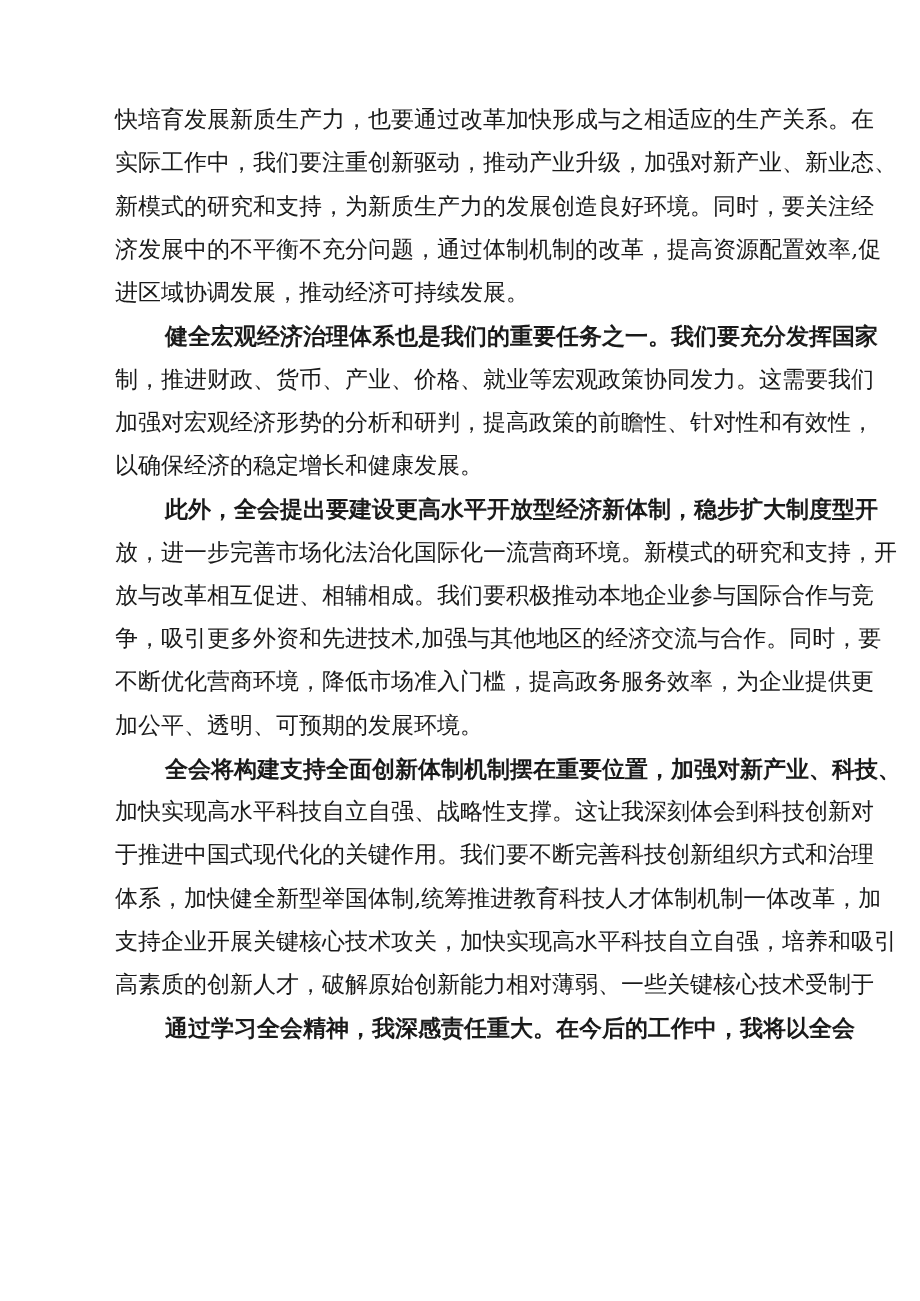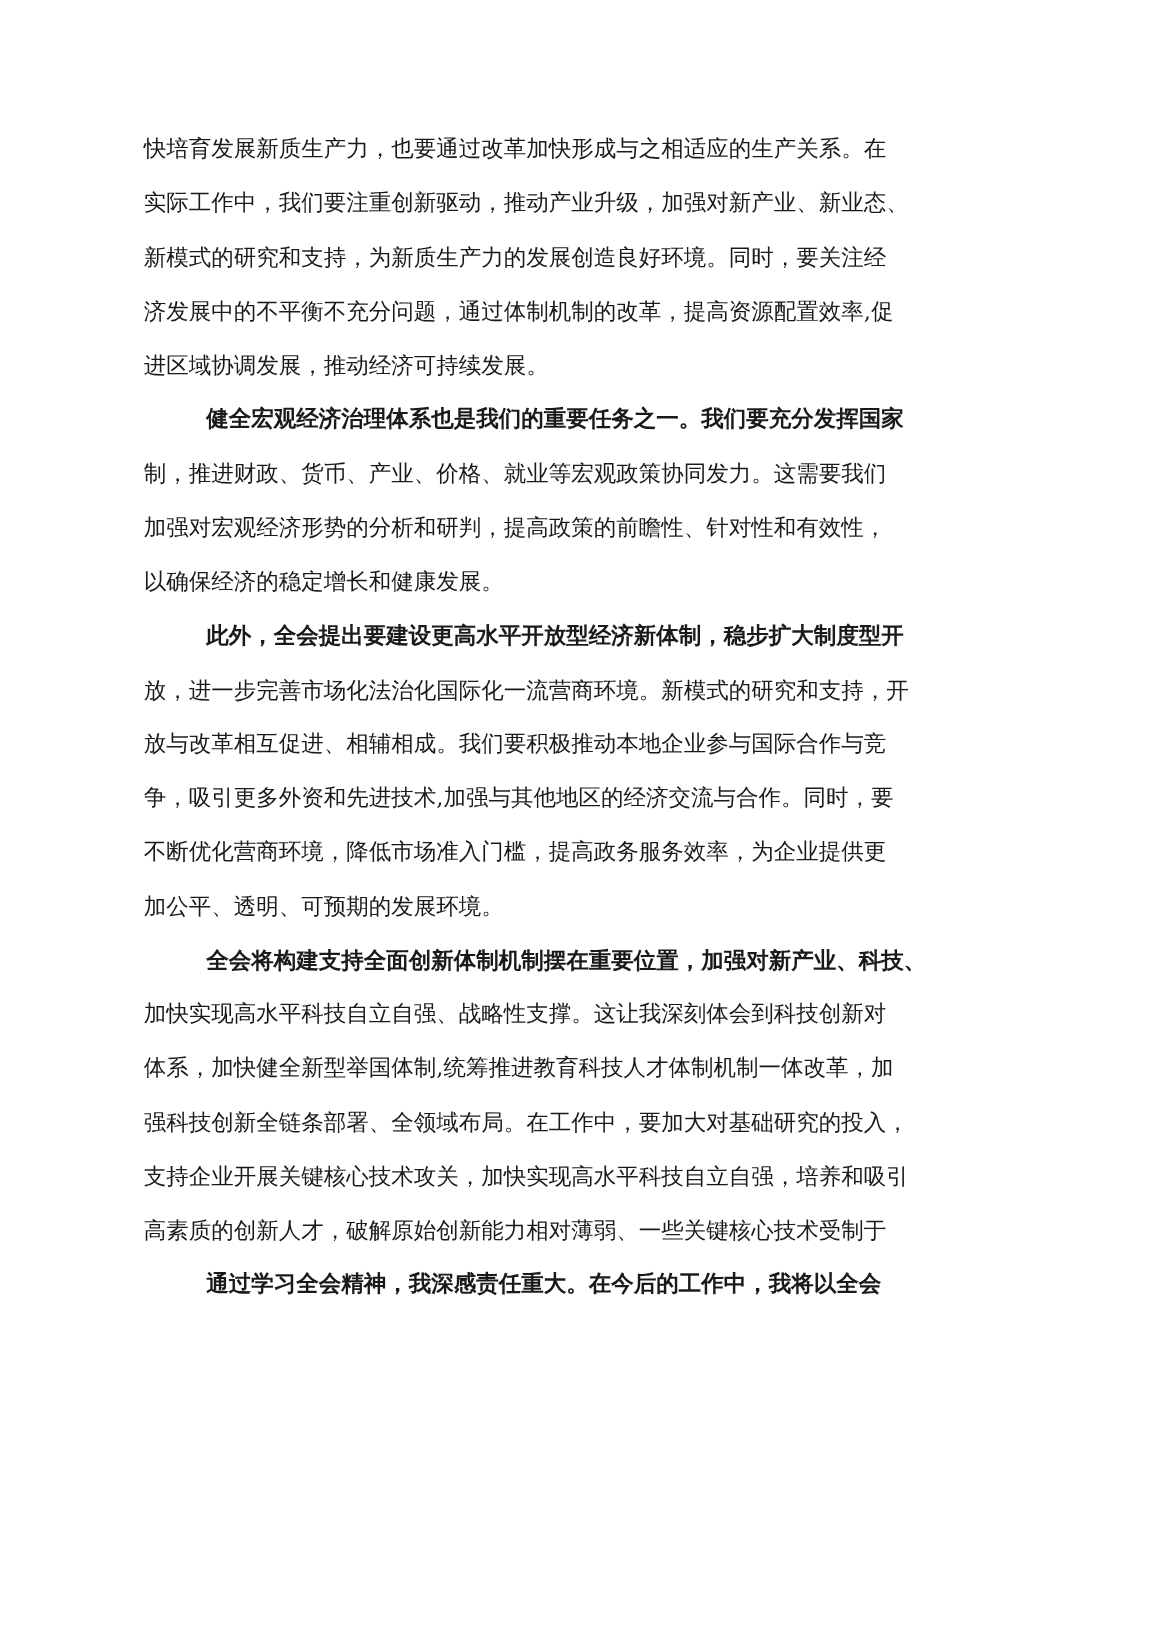--- a/index.html
+++ b/index.html
@@ -4,21 +4,21 @@
   <style>
     html, body { margin: 0; padding: 0; background: #ffffff; }
     body { width: 920px; height: 1301px; position: relative; overflow: hidden; }
     .page {
       position: absolute; left: 0; top: 0; width: 920px; height: 1301px;
       background: #ffffff;
     }
     .body-text {
       position: absolute; left: 115px; top: 98px; width: 760px;
       font-family: "DejaVu Serif", "Liberation Serif", serif;
-      font-size: 18px; color: #1a1a1a;
+      font-size: 23px; color: #1a1a1a;
     }
     .para { margin: 0; }
     .line {
       display: block; height: 43.25px; line-height: 43.25px;
       white-space: nowrap; letter-spacing: 0px;
     }
     .line.first { padding-left: 50px; font-weight: bold; }
   </style>
 </head>
 <body>
@@ -46,22 +46,22 @@
       <span class="line">放，进一步完善市场化法治化国际化一流营商环境。新模式的研究和支持，开</span>
       <span class="line">放与改革相互促进、相辅相成。我们要积极推动本地企业参与国际合作与竞</span>
       <span class="line">争，吸引更多外资和先进技术,加强与其他地区的经济交流与合作。同时，要</span>
       <span class="line">不断优化营商环境，降低市场准入门槛，提高政务服务效率，为企业提供更</span>
       <span class="line">加公平、透明、可预期的发展环境。</span>
     </div>
 
     <div class="para">
       <span class="line first">全会将构建支持全面创新体制机制摆在重要位置，加强对新产业、科技、</span>
       <span class="line">加快实现高水平科技自立自强、战略性支撑。这让我深刻体会到科技创新对</span>
+      <span class="line">于推进中国式现代化的关键作用。我们要不断完善科技创新组织方式和治理</span>
       <span class="line">体系，加快健全新型举国体制,统筹推进教育科技人才体制机制一体改革，加</span>
-      <span class="line">强科技创新全链条部署、全领域布局。在工作中，要加大对基础研究的投入，</span>
       <span class="line">支持企业开展关键核心技术攻关，加快实现高水平科技自立自强，培养和吸引</span>
       <span class="line">高素质的创新人才，破解原始创新能力相对薄弱、一些关键核心技术受制于</span>
     </div>
 
     <div class="para">
       <span class="line first">通过学习全会精神，我深感责任重大。在今后的工作中，我将以全会</span>
     </div>
 
   </div>
 </div>

